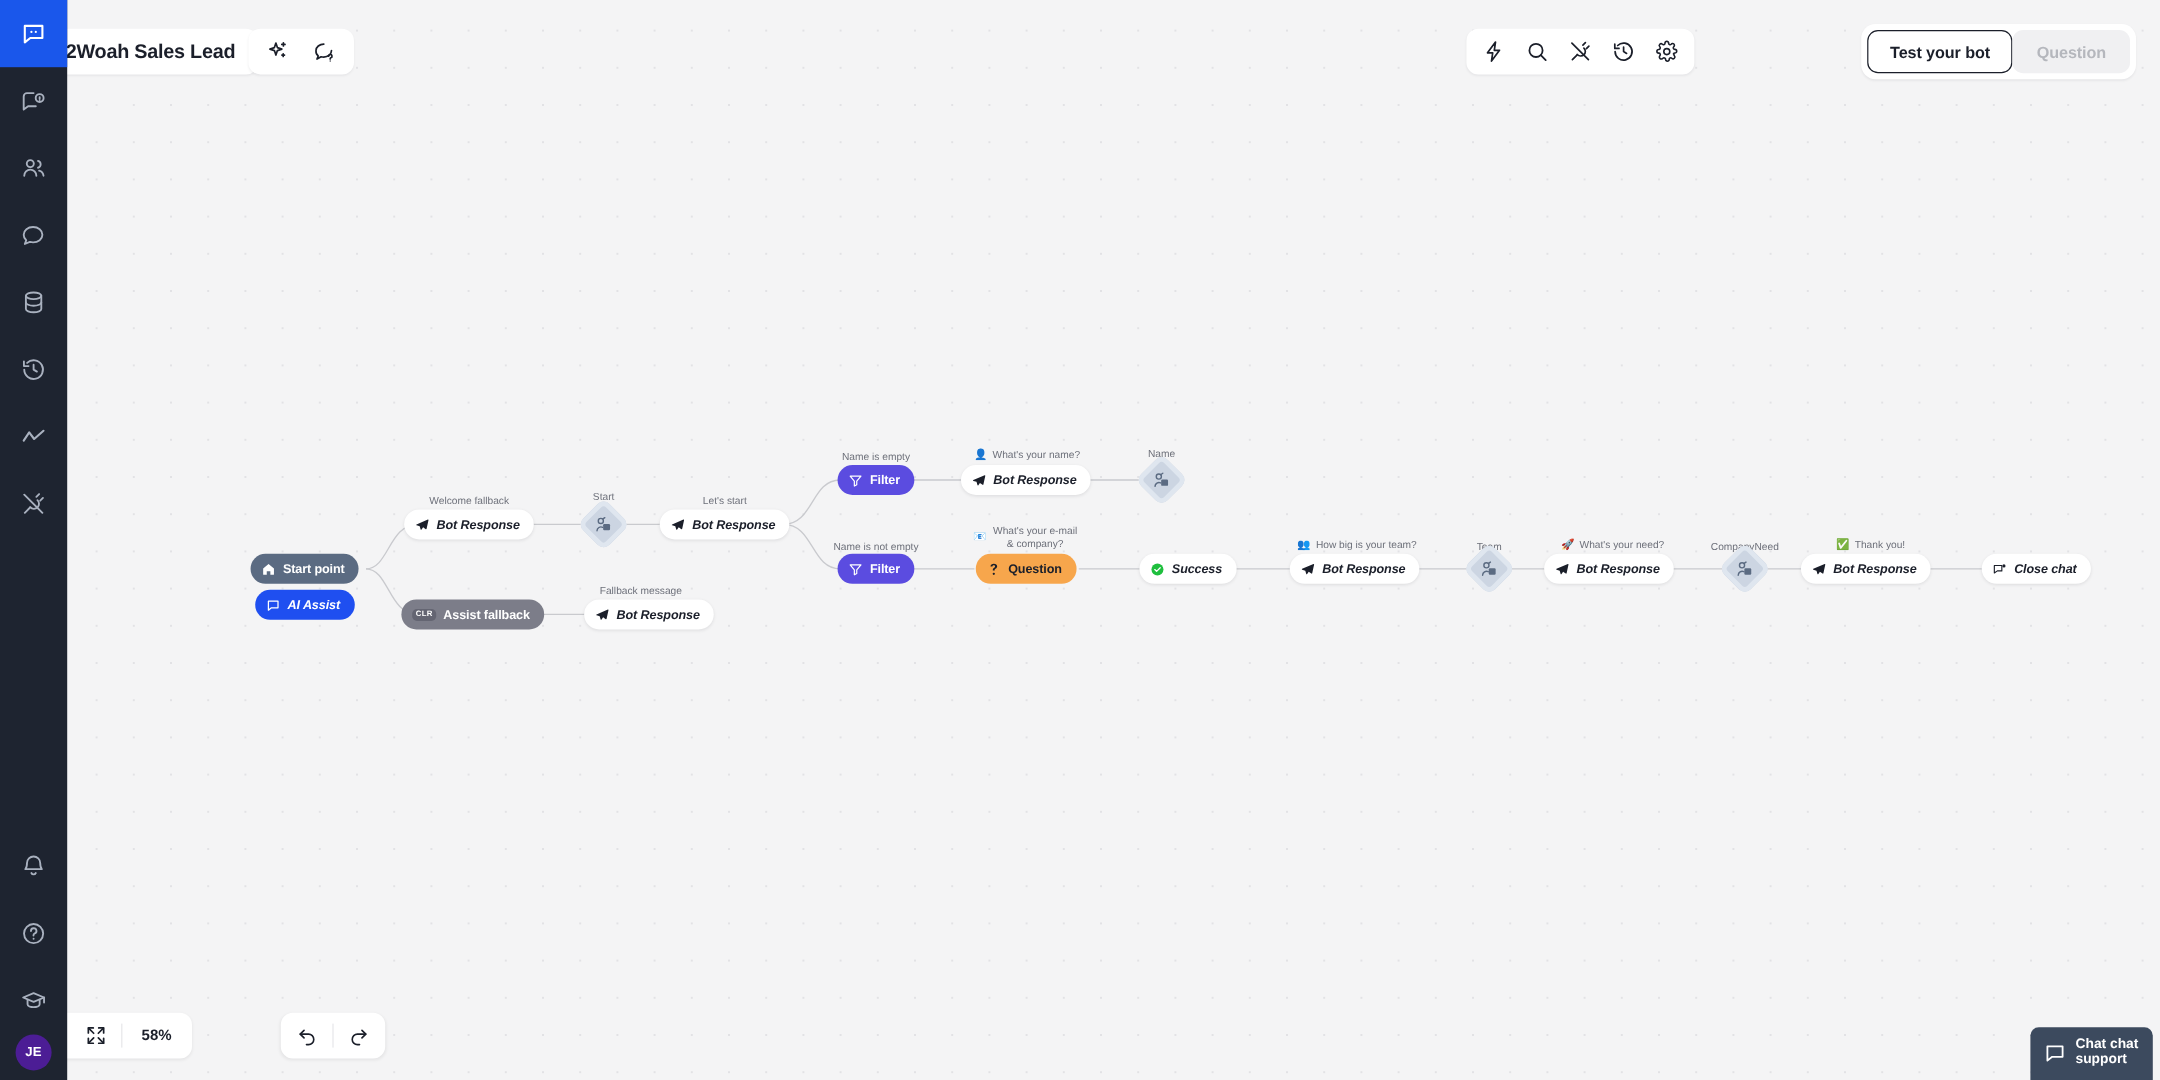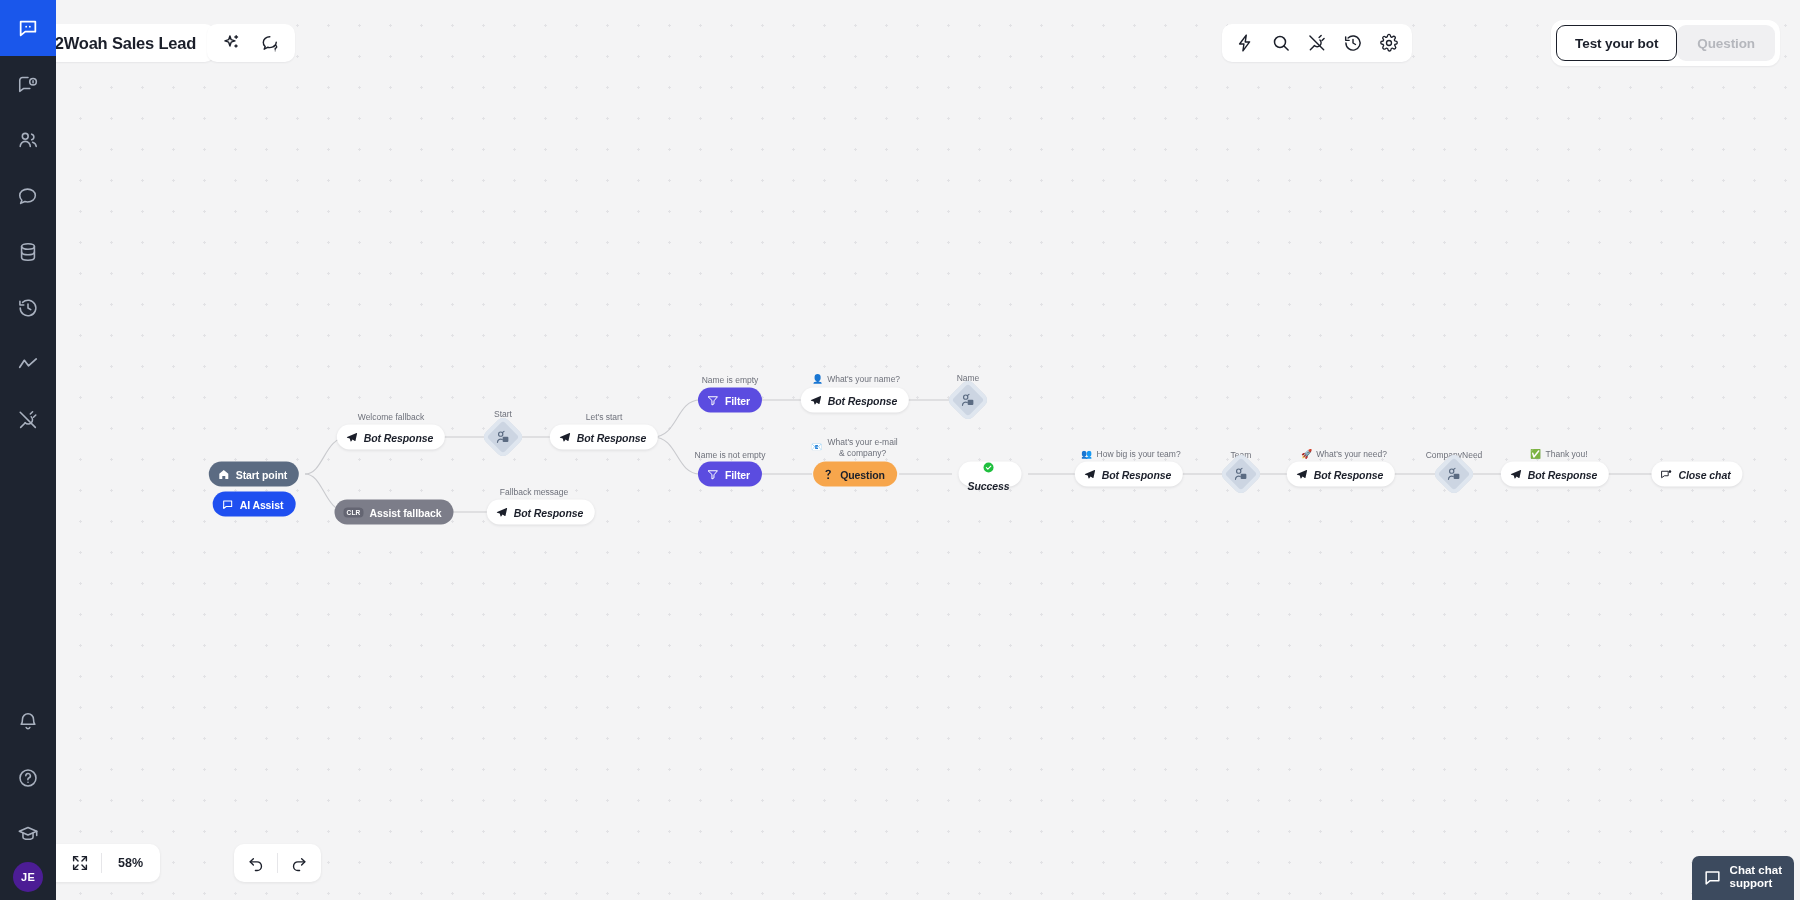--- a/index.html
+++ b/index.html
@@ -106,21 +106,21 @@
     padding: 0 12px 0 9px; gap: 6px;
     font-size: 10.5px; font-weight: 700; letter-spacing: -.1px;
     white-space: nowrap; cursor: pointer;
     transform: translate(-50%, -50%);
   }
   .node .ico { display: flex; align-items: center; justify-content: center; }
   .node .ico svg { width: 12px; height: 12px; display: block; }
 
   .n-white { background: #ffffff; color: #1b1f2a; box-shadow: 0 1px 3px rgba(20,22,30,.10); font-style: italic; }
   .n-slate { background: #5b6b82; color: #ffffff; }
-  .n-blue  { background: #1f4ff0; color: #ffffff; }
+  .n-blue  { background: #1f4ff0; color: #ffffff; font-style: italic; }
   .n-gray  { background: #7c7d89; color: #ffffff; }
   .n-violet{ background: #5b4ce0; color: #ffffff; align-items: center; }
   .n-orange{ background: #f7a64c; color: #1b1f2a; }
 
   .node.diamond {
     width: 31px; height: 31px; border-radius: 7px;
     background: #ccd5e2; padding: 0; justify-content: center;
     transform: translate(-50%, -50%) rotate(45deg);
     box-shadow: inset 0 0 0 4px #dfe6ef;
   }
@@ -437,21 +437,21 @@
         <div class="node diamond" style="left: 912px; top: 400px;">
           <span class="ico">
             <svg viewBox="0 0 24 24" fill="none" stroke="currentColor" stroke-width="1.9" stroke-linecap="round" stroke-linejoin="round">
               <circle cx="8.3" cy="7.4" r="3.4"></circle>
               <path d="M11.2 4.7 13.6 3"></path>
               <rect x="11.4" y="11.4" width="9.2" height="8.4" rx="1.6" fill="currentColor" stroke="none"></rect>
               <path d="M3.2 20.5a5.3 5.3 0 0 1 7.6-4.6"></path>
             </svg>
           </span>
         </div>
-        <div class="node n-white" style="left: 934px; top: 474px; flex-direction: column;">
+        <div class="node n-white" style="left: 934px; top: 474px;">
           <span class="ico">
             <svg viewBox="0 0 24 24" fill="#1fbf3e">
               <circle cx="12" cy="12" r="10"></circle>
               <path d="M7.6 12.3 10.6 15.3 16.6 9.3" stroke="#fff" stroke-width="2.2" fill="none" stroke-linecap="round" stroke-linejoin="round"></path>
             </svg>
           </span>
           <span>Success</span>
         </div>
         <div class="node n-white" style="left: 1073px; top: 474px;">
           <span class="ico">

